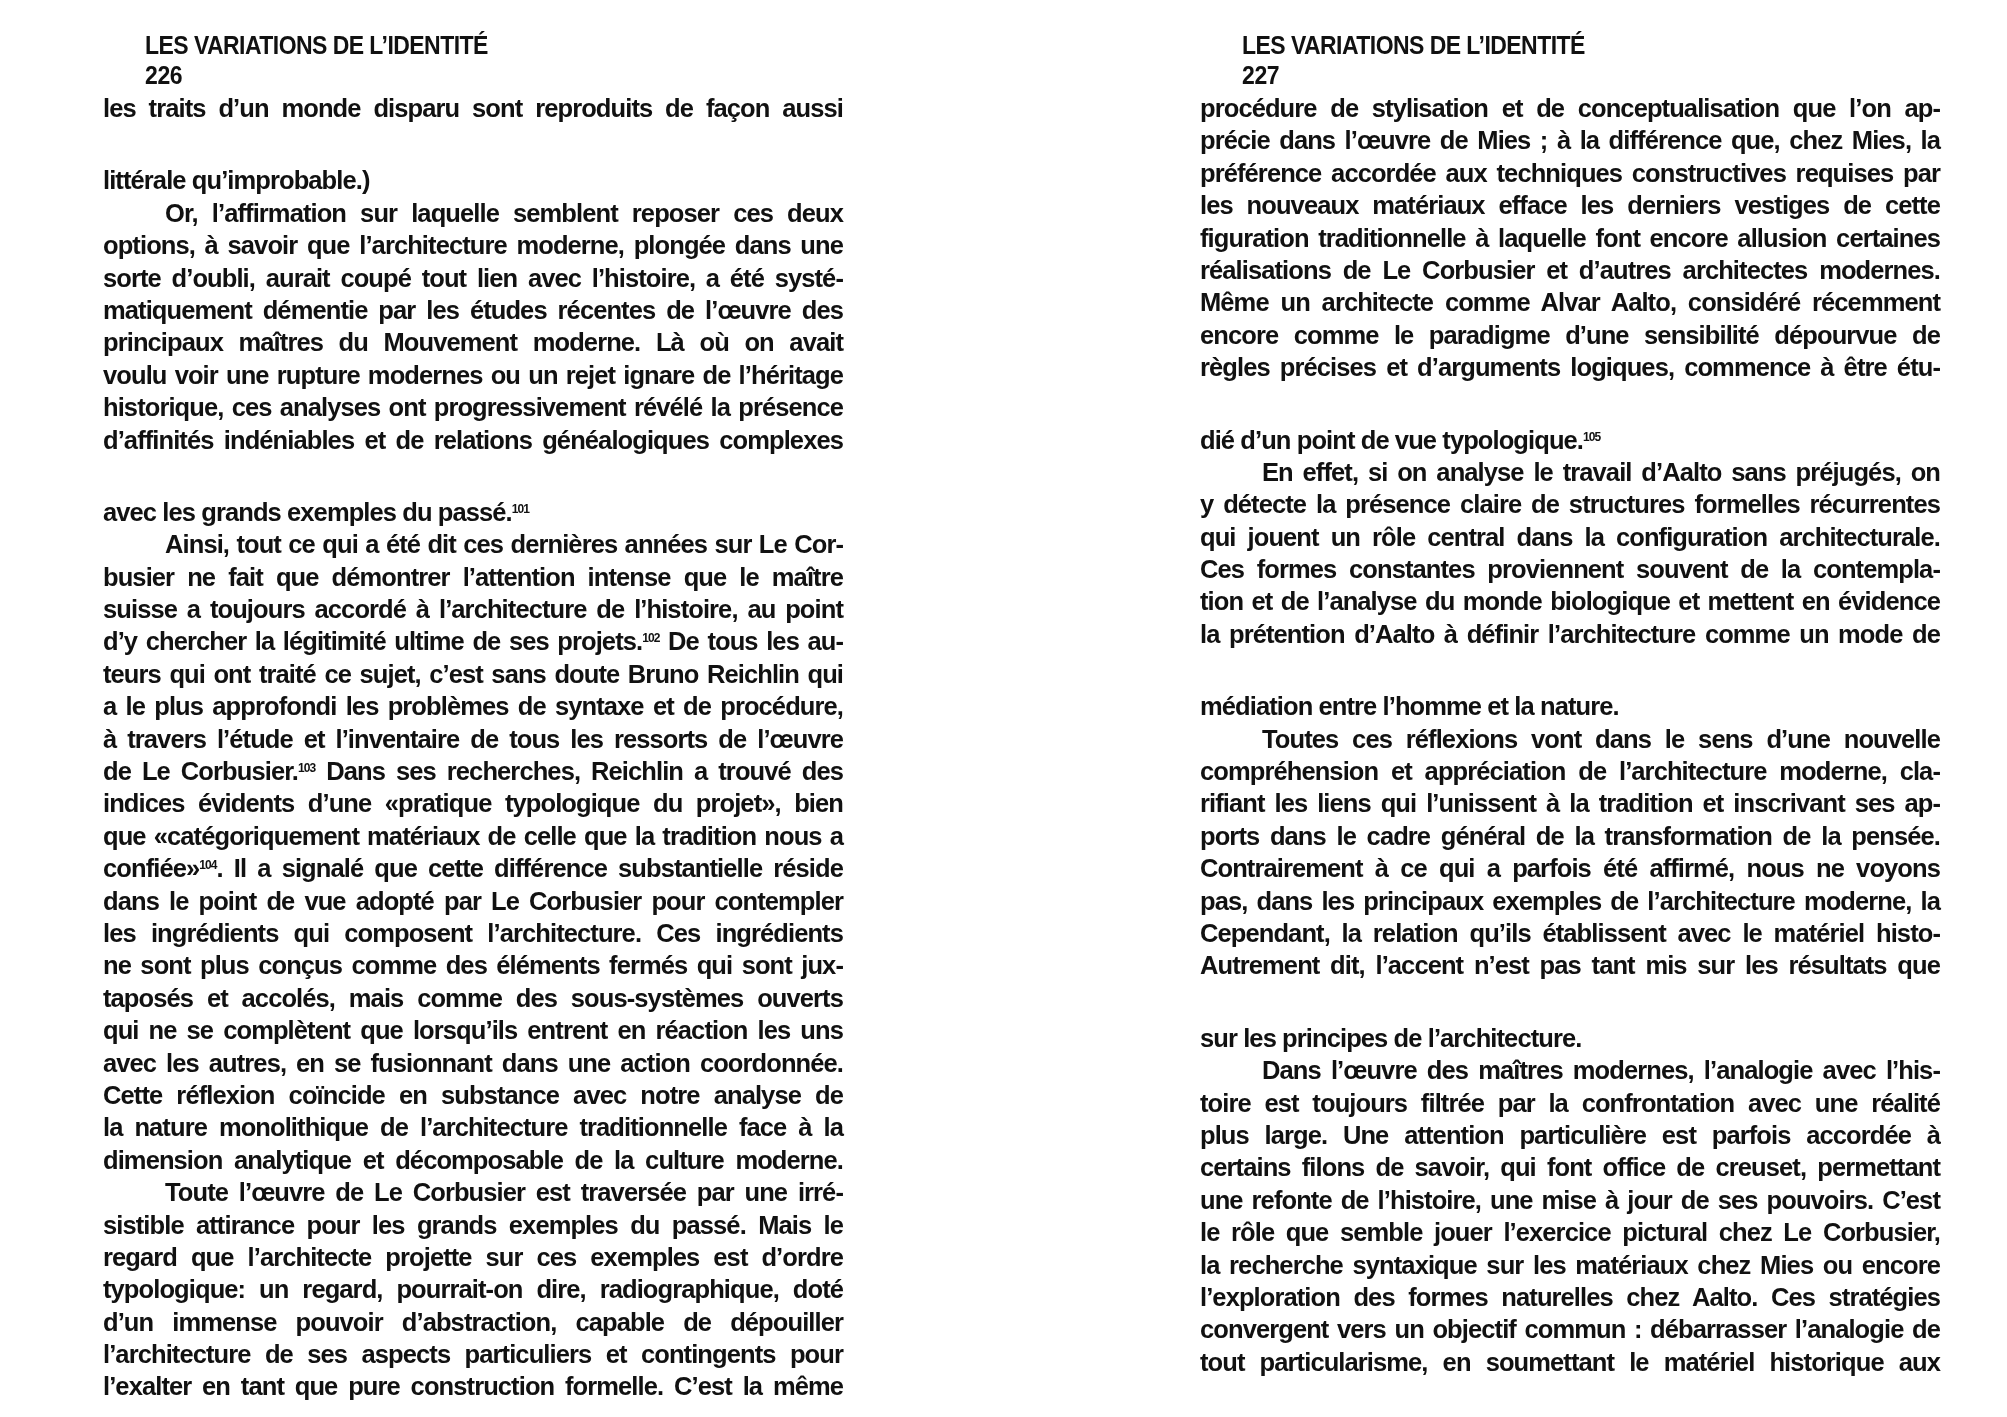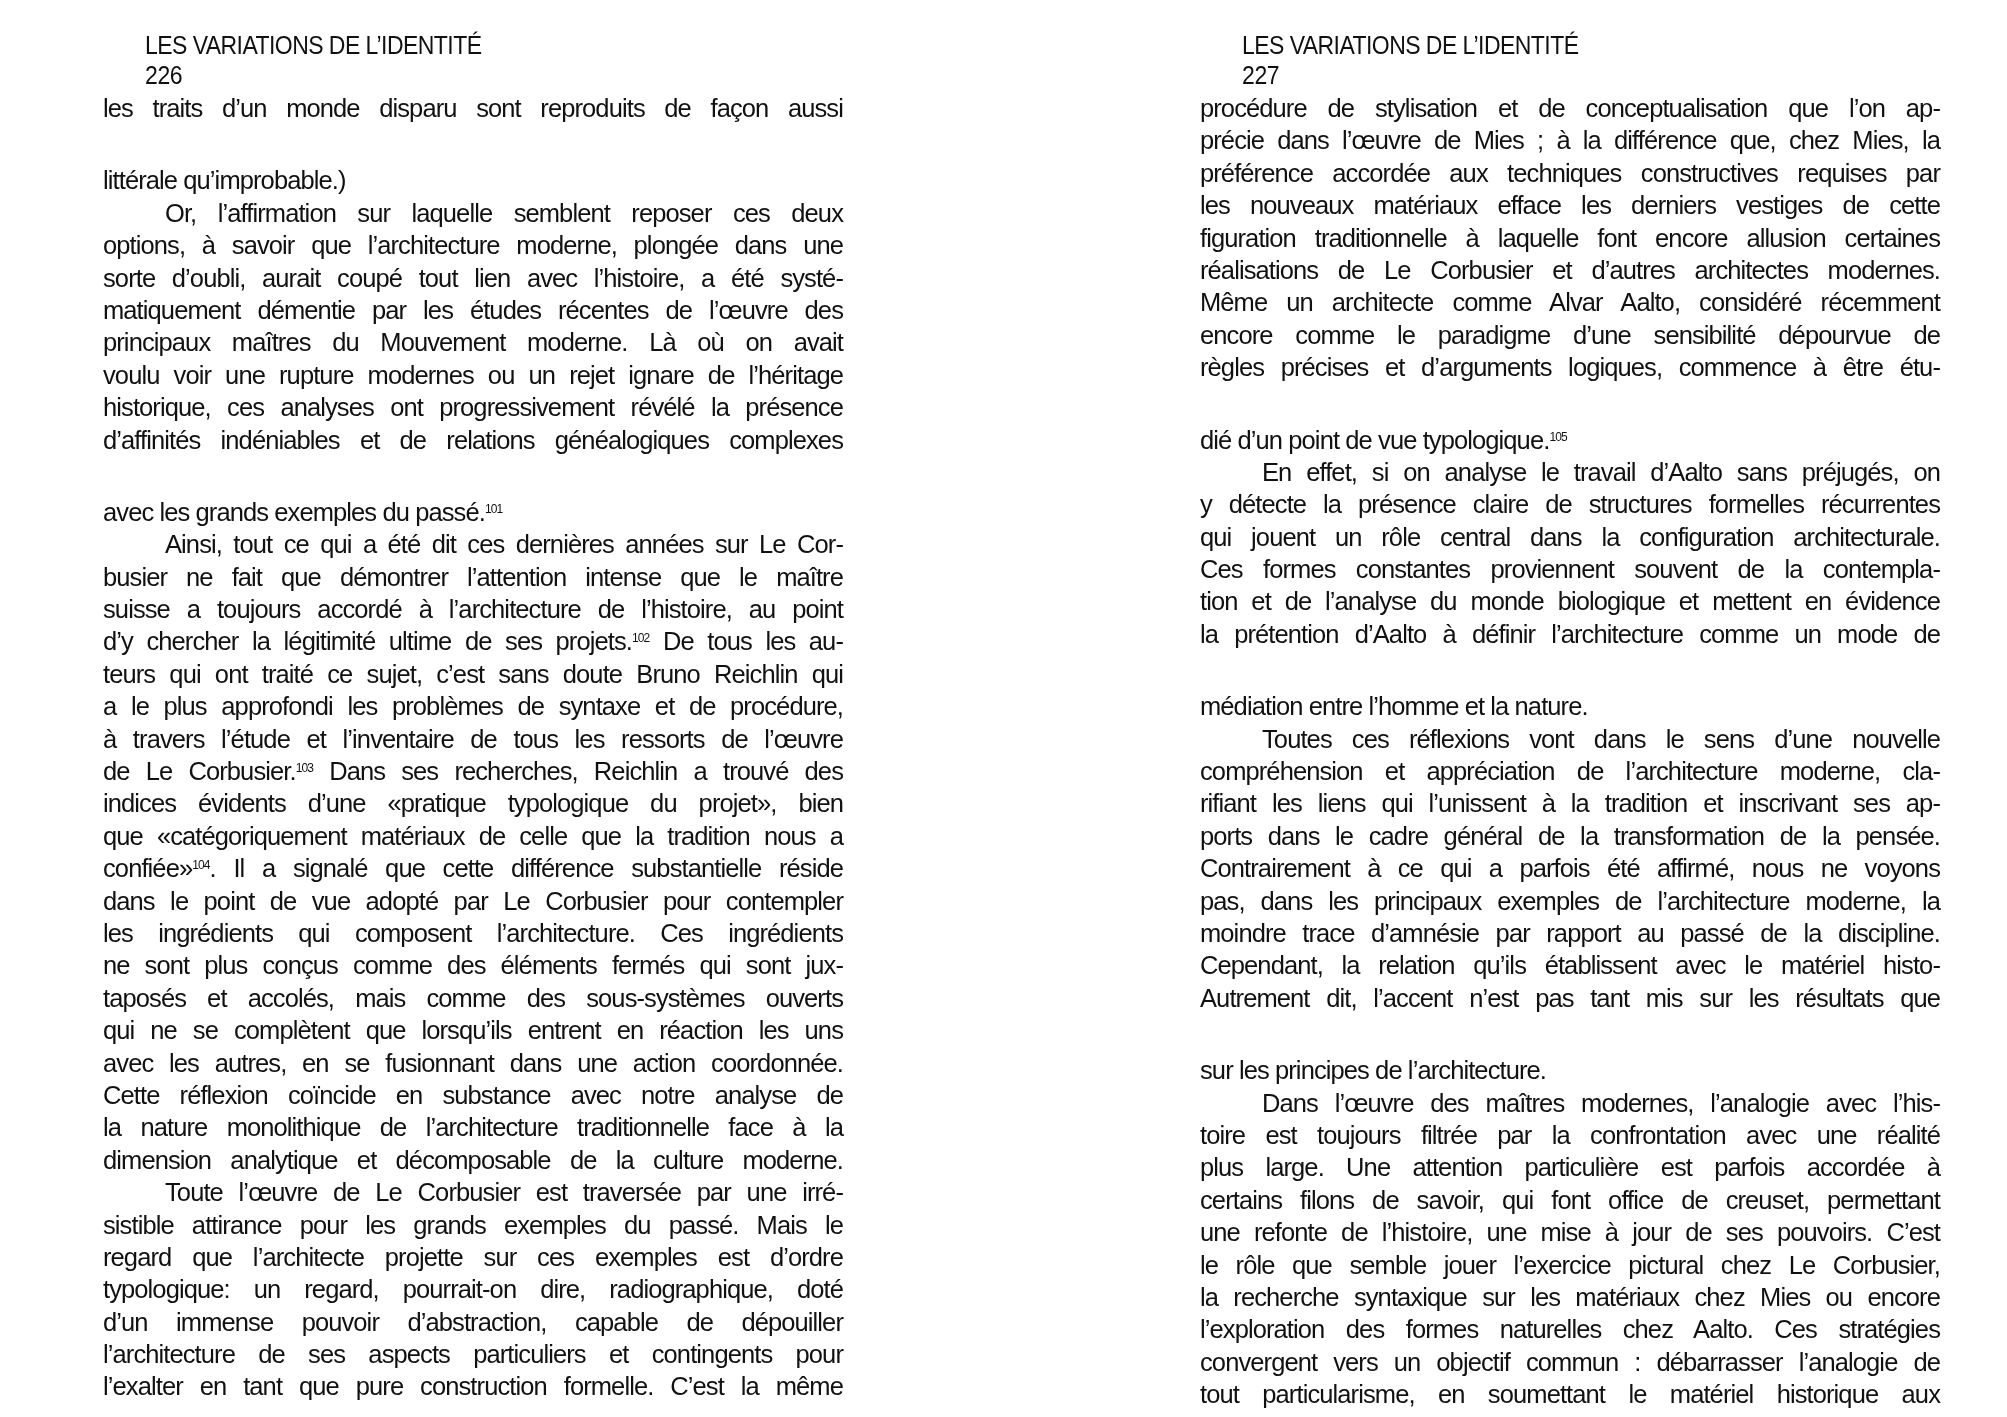--- a/index.html
+++ b/index.html
@@ -1,20 +1,20 @@
 <!DOCTYPE html>
 <html><head>
 <meta charset="utf-8">
 <style>
   html, body { margin: 0; padding: 0; }
   body {
     width: 2007px; height: 1417px; background: #ffffff; position: relative; overflow: hidden;
     font-family: "Liberation Sans", sans-serif; color: #111111;
   }
-  .page { position: absolute; top: 30px; width: 740px; }
+  .page { position: absolute; top: 30px; width: 740px; font-weight: bold; }
   .page.left { left: 103px; }
   .page.right { left: 1200px; }
   .running-head { margin-left: 42px; font-size: 25px; line-height: 30px; letter-spacing: -0.6px; transform: scaleX(0.92); transform-origin: left; }
   .folio { margin-left: 42px; font-size: 25px; line-height: 30px; letter-spacing: -0.4px; transform: scaleX(0.92); transform-origin: left; }
   .body { margin-top: 2px; }
   .line {
     display: block; font-size: 25.5px; line-height: 32.4px; white-space: nowrap;
     text-align: justify; text-align-last: justify; letter-spacing: -0.9px;
     width: 740px; height: 32.4px; overflow: visible;
   }
@@ -90,21 +90,20 @@
       <span class="line">Ces formes constantes proviennent souvent de la contempla-</span>
       <span class="line">tion et de l’analyse du monde biologique et mettent en évidence</span>
       <span class="line">la prétention d’Aalto à définir l’architecture comme un mode de</span>
       <span class="line last">médiation entre l’homme et la nature.</span>
       <span class="line indent">Toutes ces réflexions vont dans le sens d’une nouvelle</span>
       <span class="line">compréhension et appréciation de l’architecture moderne, cla-</span>
       <span class="line">rifiant les liens qui l’unissent à la tradition et inscrivant ses ap-</span>
       <span class="line">ports dans le cadre général de la transformation de la pensée.</span>
       <span class="line">Contrairement à ce qui a parfois été affirmé, nous ne voyons</span>
       <span class="line">pas, dans les principaux exemples de l’architecture moderne, la</span>
-      <span class="line">moindre trace d’amnésie par rapport au passé de la discipline.</span>
       <span class="line">Cependant, la relation qu’ils établissent avec le matériel histo-</span>
       <span class="line">Autrement dit, l’accent n’est pas tant mis sur les résultats que</span>
       <span class="line last">sur les principes de l’architecture.</span>
       <span class="line indent">Dans l’œuvre des maîtres modernes, l’analogie avec l’his-</span>
       <span class="line">toire est toujours filtrée par la confrontation avec une réalité</span>
       <span class="line">plus large. Une attention particulière est parfois accordée à</span>
       <span class="line">certains filons de savoir, qui font office de creuset, permettant</span>
       <span class="line">une refonte de l’histoire, une mise à jour de ses pouvoirs. C’est</span>
       <span class="line">le rôle que semble jouer l’exercice pictural chez Le Corbusier,</span>
       <span class="line">la recherche syntaxique sur les matériaux chez Mies ou encore</span>

